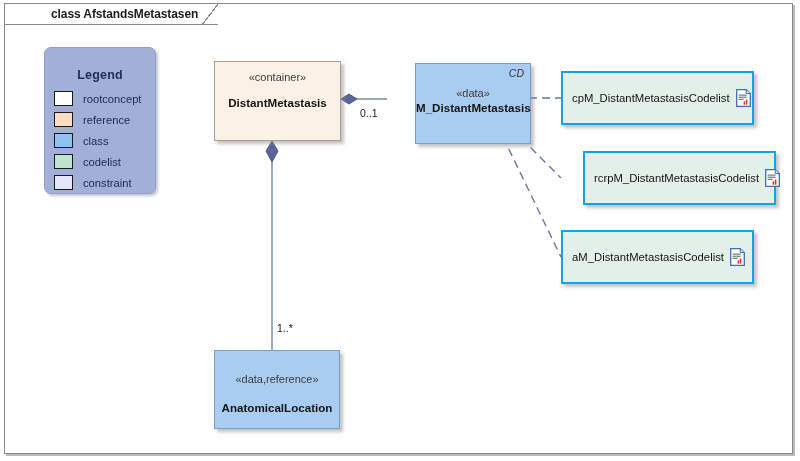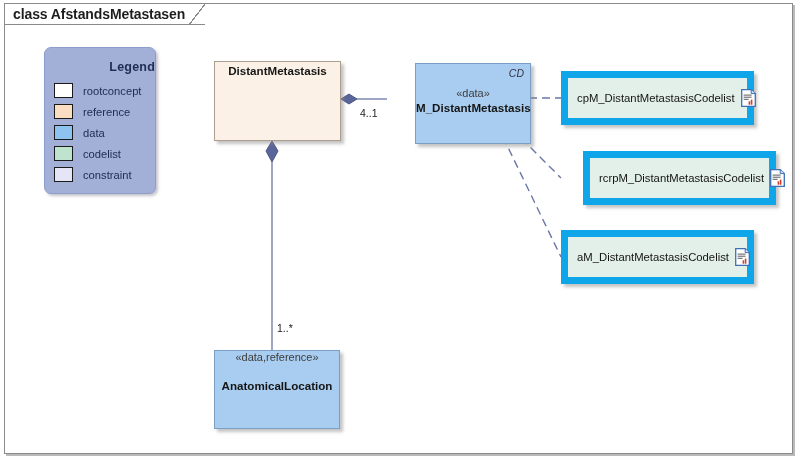--- a/index.html
+++ b/index.html
@@ -44,25 +44,26 @@
   #title-tab .tab-body {
     height: 21px;
     box-sizing: border-box;
     padding: 0 4px 0 8px;
     display: flex;
     align-items: center;
     background: #ffffff;
     border-bottom: 1px solid #8a8a8a;
   }
   #title-tab .tab-label {
-    font-size: 14px;
+    font-size: 12px;
     font-weight: bold;
     color: #1d1d1d;
     white-space: nowrap;
     letter-spacing: -0.1px;
+    margin-left: 38px;
   }
   #title-tab .tab-slant {
     width: 16px;
     height: 21px;
     position: relative;
   }
   #title-tab .tab-slant::before {
     content: "";
     position: absolute;
     left: 0; top: 0;
@@ -88,25 +89,25 @@
     top: 47px;
     width: 112px;
     height: 147px;
     box-sizing: border-box;
     background: #a2b0d8;
     border: 1px solid #8e9dc9;
     border-radius: 7px;
     box-shadow: 2px 2px 3px rgba(120,120,140,0.45);
   }
   #legend .legend-title {
-    text-align: right;
+    text-align: center;
     font-size: 12.5px;
     font-weight: bold;
     color: #1f2d54;
-    margin-top: 12px;
+    margin-top: 20px;
     letter-spacing: 0.2px;
   }
   #legend .legend-rows {
     margin-top: 6px;
     padding-left: 9px;
   }
   .legend-row {
     display: flex;
     align-items: center;
     height: 21px;
@@ -148,21 +149,21 @@
   
   #box-distantmetastasis {
     left: 214px;
     top: 61px;
     width: 127px;
     height: 80px;
     background: #fbf1e6;
     border: 1px solid #ad9d8f;
   }
   #box-distantmetastasis .stereo { margin-top: 9px; }
-  #box-distantmetastasis .cname  { margin-top: 2px; }
+  #box-distantmetastasis .cname  { margin-top: 13px; }
 
   
   #box-m-distantmetastasis {
     left: 387px;
     top: 63px;
     width: 116px;
     height: 81px;
     background: #a9cdf0;
     border: 1px solid #7b9ec4;
     margin-left: 28px;
@@ -180,31 +181,31 @@
 
   
   #box-anatomicallocation {
     left: 214px;
     top: 350px;
     width: 126px;
     height: 79px;
     background: #a9cdf0;
     border: 1px solid #7b9ec4;
   }
-  #box-anatomicallocation .stereo { margin-top: 0; }
+  #box-anatomicallocation .stereo { margin-top: 22px; }
   #box-anatomicallocation .cname  { margin-top: 16px; }
 
   
   .codelist-box {
     position: absolute;
     box-sizing: border-box;
     width: 193px;
     height: 54px;
     background: #e3f0e9;
-    border: 7px solid #0ea5e9;
+    border: 2px solid #0ea5e9;
     box-shadow: 3px 3px 3px rgba(140,140,140,0.5);
     display: flex;
     align-items: center;
     padding: 0 9px;
   }
   .codelist-box .cl-name {
     font-size: 11.3px;
     color: #141414;
     white-space: nowrap;
     flex: 1 1 auto;
@@ -269,57 +270,58 @@
   <g>
     <line x1="503" y1="120" x2="561" y2="178" stroke="#6a76a8" stroke-width="1.4" stroke-dasharray="8,5"></line>
   </g>
 
    aM codelist --&gt;
   <g>
     <line x1="503" y1="137" x2="561" y2="257" stroke="#6a76a8" stroke-width="1.4" stroke-dasharray="8,5"></line>
   </g>
 </svg>
 
-<span class="mult-label" id="mult-0-1">4..1</span>
+<span class="mult-label" id="mult-0-1">0..1</span>
 
 <span class="mult-label" id="mult-1-n">1..*</span>
 
 <div id="legend">
   <div class="legend-title">Legend</div>
   <div class="legend-rows">
 
     <div class="legend-row">
       <span class="legend-swatch" style="background: rgb(255, 255, 255);"></span>
       <span class="legend-text">rootconcept</span>
     </div>
 
     <div class="legend-row">
       <span class="legend-swatch" style="background: rgb(251, 221, 194);"></span>
       <span class="legend-text">reference</span>
     </div>
 
     <div class="legend-row">
       <span class="legend-swatch" style="background: rgb(143, 195, 239);"></span>
-      <span class="legend-text">data</span>
+      <span class="legend-text">class</span>
     </div>
 
     <div class="legend-row">
       <span class="legend-swatch" style="background: rgb(191, 227, 205);"></span>
       <span class="legend-text">codelist</span>
     </div>
 
     <div class="legend-row">
       <span class="legend-swatch" style="background: rgb(228, 230, 247);"></span>
       <span class="legend-text">constraint</span>
     </div>
 
   </div>
 </div>
 
 <div class="uml-box" id="box-distantmetastasis">
+  <div class="stereo">«container»</div>
   <div class="cname">DistantMetastasis</div>
 </div>
 
 <div class="uml-box" id="box-m-distantmetastasis">
   <div class="cd-marker">CD</div>
   <div class="stereo">«data»</div>
   <div class="cname">M_DistantMetastasis</div>
 </div>
 
 <div class="uml-box" id="box-anatomicallocation">

